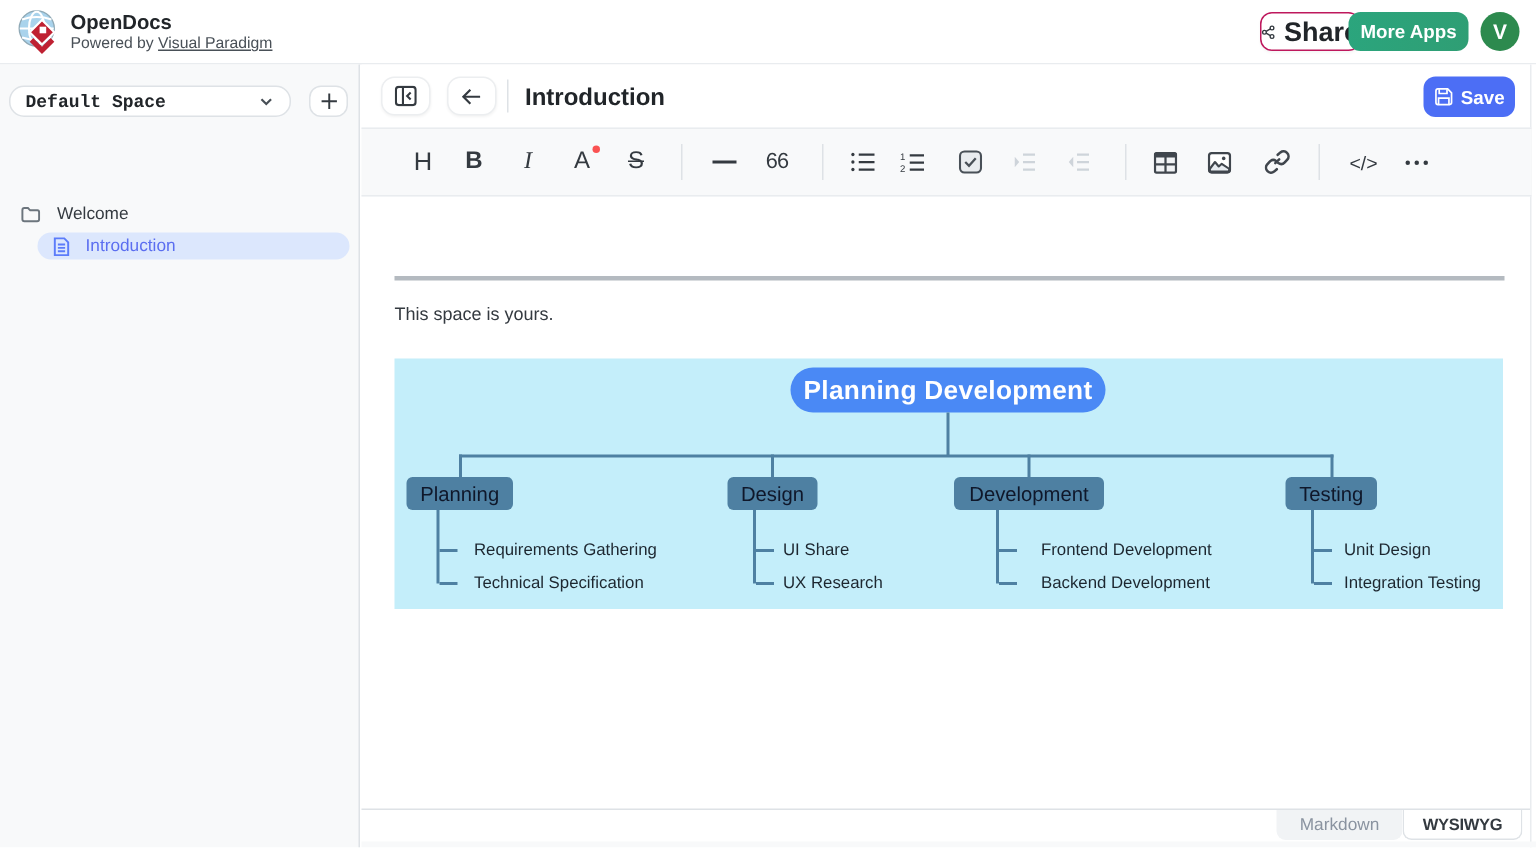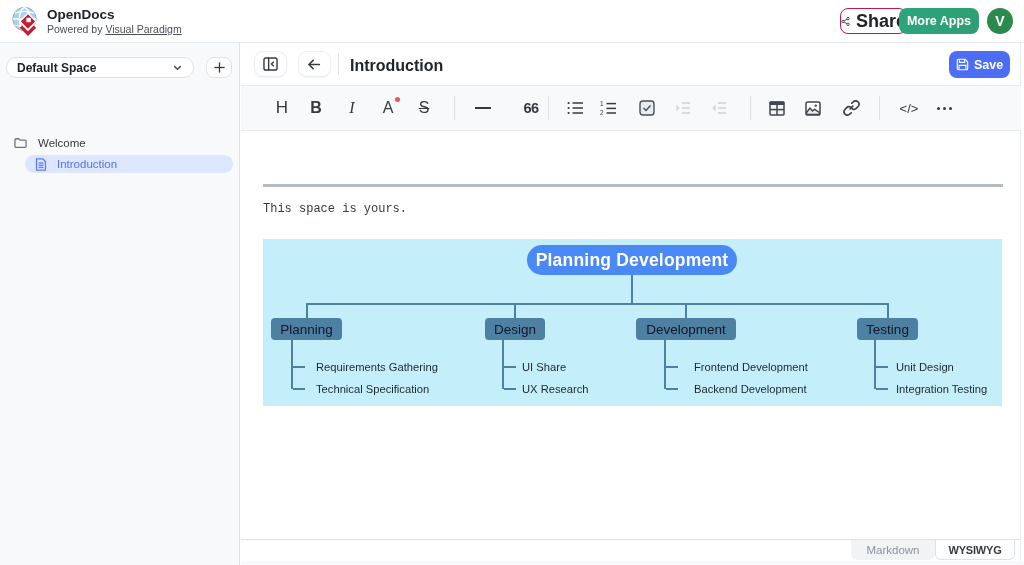--- a/index.html
+++ b/index.html
@@ -12,21 +12,21 @@
   .header { left:0; top:0; width:1024px; height:43px; background:#fff; border-bottom:1px solid #e9ecef; }
   .brandname { left:47px; top:7px; font-size:13.5px; font-weight:bold; color:#212529; }
   .brandsub { left:47px; top:23px; font-size:10.5px; color:#495057; }
   .brandsub u { color:#495057; text-decoration:underline; }
   .btn-share { left:824px; top:8px; width:67px; height:26px; background:#fff; border:1px solid #be185d; border-radius:8px; display:flex; align-items:center; justify-content:center; gap:6px; font-size:18px; font-weight:bold; color:#212529; box-shadow:0 1px 2px rgba(0,0,0,.04);margin-left:16px; }
   .btn-apps { left:899px; top:8px; width:80px; height:26px; background:linear-gradient(100deg,#2ba57d,#2f9e74); border-radius:8px; display:flex; align-items:center; justify-content:center; font-size:12.5px; font-weight:bold; color:#fff; }
   .avatar { left:987px; top:8px; width:26px; height:26px; border-radius:50%; background:#2d8a4e; color:#fff; font-size:14px; font-weight:bold; display:flex; align-items:center; justify-content:center; }
 
   
   .sidebar { left:0; top:43px; width:240px; height:522px; background:#f8f9fa; border-right:1px solid #dee2e6; }
-  .select { left:6px; top:14px; width:188px; height:21px; background:#fff; border:1px solid #dee2e6; border-radius:10px; display:flex; align-items:center; padding:0 10px; font-size:12px; font-weight:bold; color:#212529; }
+  .select { left:6px; top:14px; width:188px; height:21px; background:#fff; border:1px solid #dee2e6; border-radius:10px; display:flex; align-items:center; padding:0 10px; font-size:12px; font-weight:bold; color:#212529;font-family:Liberation Mono, monospace; }
   .plusbtn { left:206px; top:14px; width:26px; height:21px; background:#fff; border:1px solid #dee2e6; border-radius:8px; display:flex; align-items:center; justify-content:center; color:#343a40; }
   .search { left:9px; top:48px; width:222px; height:26px; background:#fff; border:1px solid #dee2e6; border-radius:8px; display:flex; align-items:center; padding:0 8px; gap:7px; font-size:12.5px; color:#adb5bd; }
   .treerow1 { left:14px; top:90px; height:20px; display:flex; align-items:center; gap:11px; font-size:11.5px; color:#343a40; }
   .treerow2 { left:25px; top:112px; width:208px; height:18px; background:#dce7fd; border-radius:9px; display:flex; align-items:center; padding-left:10px; gap:10px; font-size:11.5px; color:#5b6ef0; }
 
   
   .main { left:241px; top:43px; width:779px; height:522px; background:#fff; }
   .gutter { left:1020px; top:43px; width:4px; height:522px; background:#fff; border-left:1px solid #e9ecef; }
   .sqbtn { background:#fff; border:1px solid #eceef0; border-radius:9px; display:flex; align-items:center; justify-content:center; box-shadow:0 1px 2px rgba(0,0,0,.05); }
   .tb1 { left:254px; top:51px; width:33px; height:26px; }
@@ -36,21 +36,21 @@
   .btn-save { left:949px; top:51px; width:61px; height:27px; background:#4c6ef5; border-radius:8px; display:flex; align-items:center; justify-content:center; gap:5px; color:#fff; font-size:12.5px; font-weight:bold; }
 
   
   .toolbar { left:241px; top:85px; width:780px; height:46px; background:#f8f9fa; border-top:1px solid #e9ecef; border-bottom:1px solid #e9ecef; }
   .ti { position:absolute; top:85px; height:46px; width:34px; display:flex; align-items:center; justify-content:center; color:#343a40; }
   .tsep { position:absolute; top:96px; width:1px; height:24px; background:#dee2e6; }
 
   
   .h1 { left:263px; top:152px; font-size:22px; font-weight:bold; color:#212529; display:flex; align-items:center; gap:11px; }
   .hr { left:263px; top:184px; width:740px; height:2.5px; background:#b4bac0; }
-  .para { left:263px; top:202px; font-size:12px; color:#343a40;font-family:Liberation Mono, monospace; }
+  .para { left:263px; top:202px; font-size:12px; color:#343a40; }
 
   
   .diagram { left:263px; top:239px; width:739px; height:167px; background:#c4eefa; }
   .dg { position:absolute; }
   .root { left:527px; top:245px; width:210px; height:30px; background:#4a89f5; border-radius:15px; color:#fff; font-size:17.5px; font-weight:bold; display:flex; align-items:center; justify-content:center; letter-spacing:0.2px; }
   .node { height:22px; background:#4e80a2; border-radius:4px; color:#0f172a; font-size:13.5px; display:flex; align-items:center; justify-content:center; }
   .dline { background:#4e80a2; }
   .sub { font-size:11.2px; color:#1d2730; }
 
   
@@ -150,21 +150,21 @@
   <div class="abs toolbar"></div>
   <div class="ti" style="left:265px;font-size:17px;font-weight:500">H</div>
   <div class="ti" style="left:299px;font-size:16px;font-weight:bold">B</div>
   <div class="ti" style="left:335px;font-size:16px;font-style:italic;font-family:'Liberation Serif',serif">I</div>
   <div class="ti" style="left:371px;font-size:16px">A<span style="position:absolute;top:12px;right:5px;width:5px;height:5px;border-radius:50%;background:#fa5252"></span></div>
   <div class="ti" style="left:407px;font-size:16px;text-decoration:line-through">S</div>
   <div class="tsep" style="left:454px"></div>
   <div class="ti" style="left:466px">
       <span style="width:16px;height:2px;background:#343a40"></span>
     </div>
-  <div class="ti" style="left:514px;font-size:14.5px;font-weight:bold;letter-spacing:-0.5px">66</div>
+  <div class="ti" style="left:501px;font-size:14.5px;font-weight:normal;letter-spacing:-0.5px">66</div>
   <div class="tsep" style="left:548px"></div>
   <div class="ti" style="left:558px">
     <svg width="17" height="14" viewBox="0 0 17 14" fill="none" stroke="#343a40" stroke-width="1.5">
         <circle cx="1.6" cy="2" r="1.1" fill="#343a40" stroke="none"></circle>
         <circle cx="1.6" cy="7" r="1.1" fill="#343a40" stroke="none"></circle>
         <circle cx="1.6" cy="12" r="1.1" fill="#343a40" stroke="none"></circle>
         <line x1="5.5" y1="2" x2="16" y2="2"></line>
         <line x1="5.5" y1="7" x2="16" y2="7"></line>
         <line x1="5.5" y1="12" x2="16" y2="12"></line>
       </svg>

